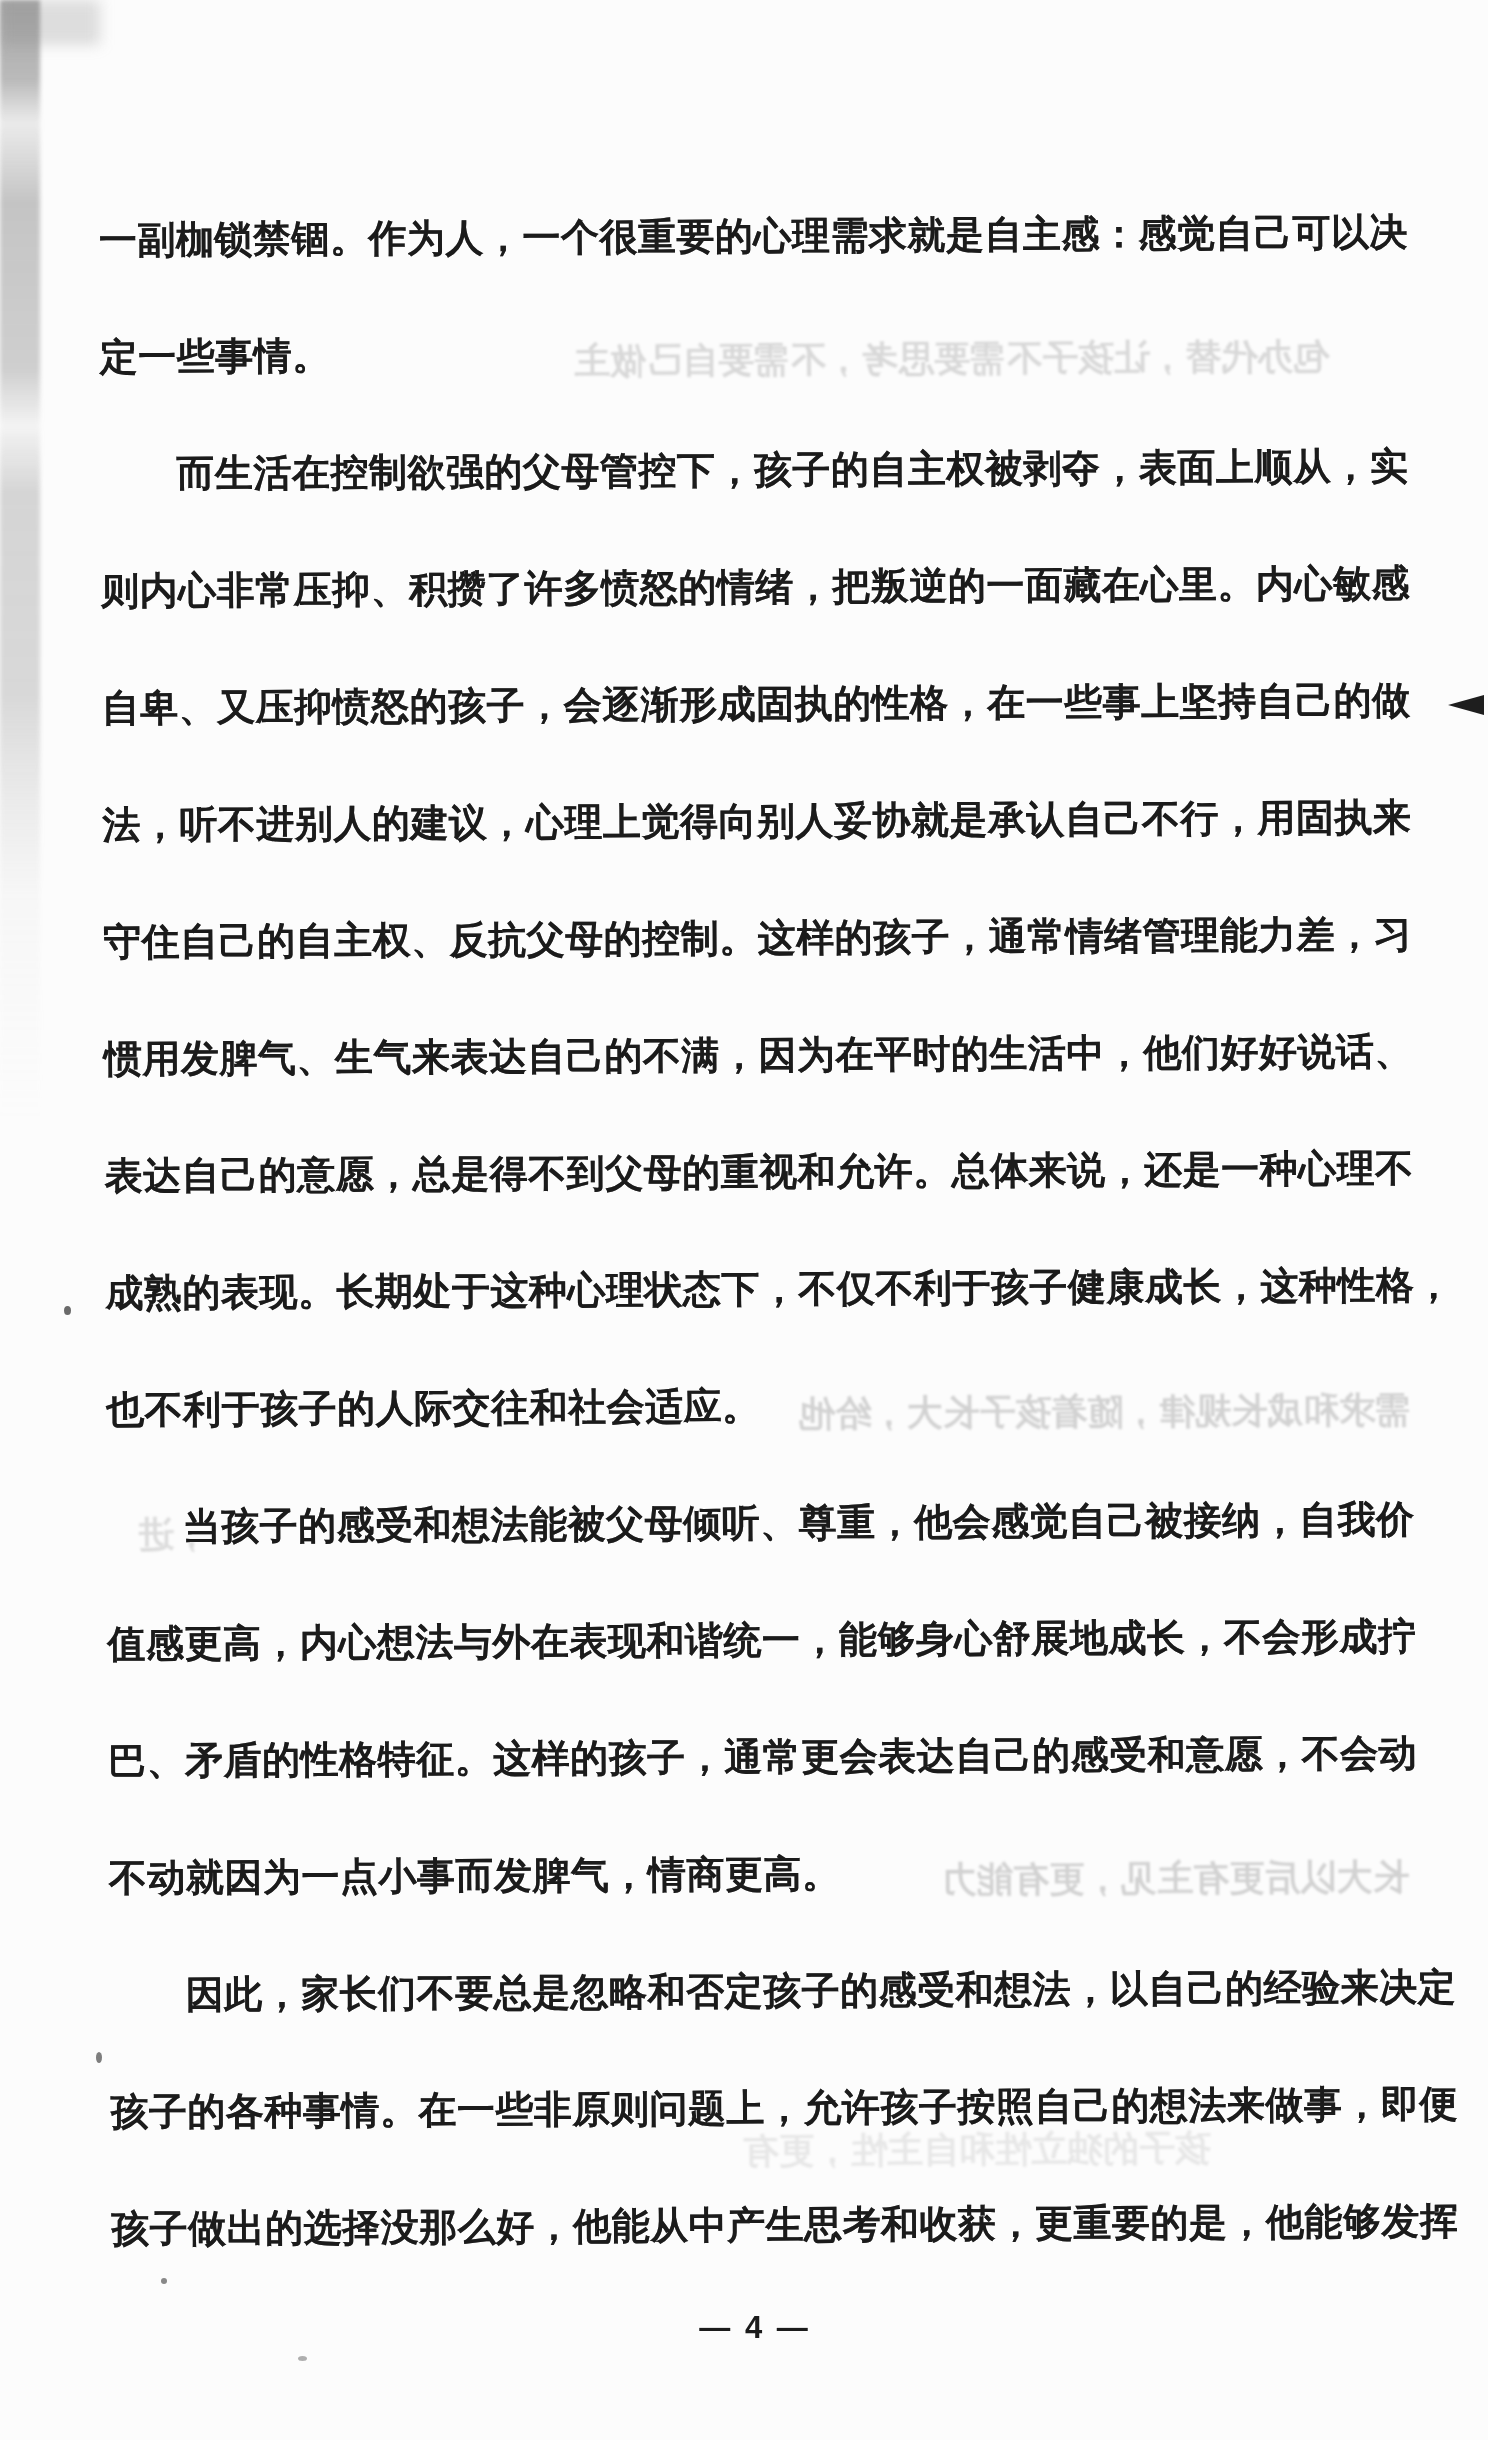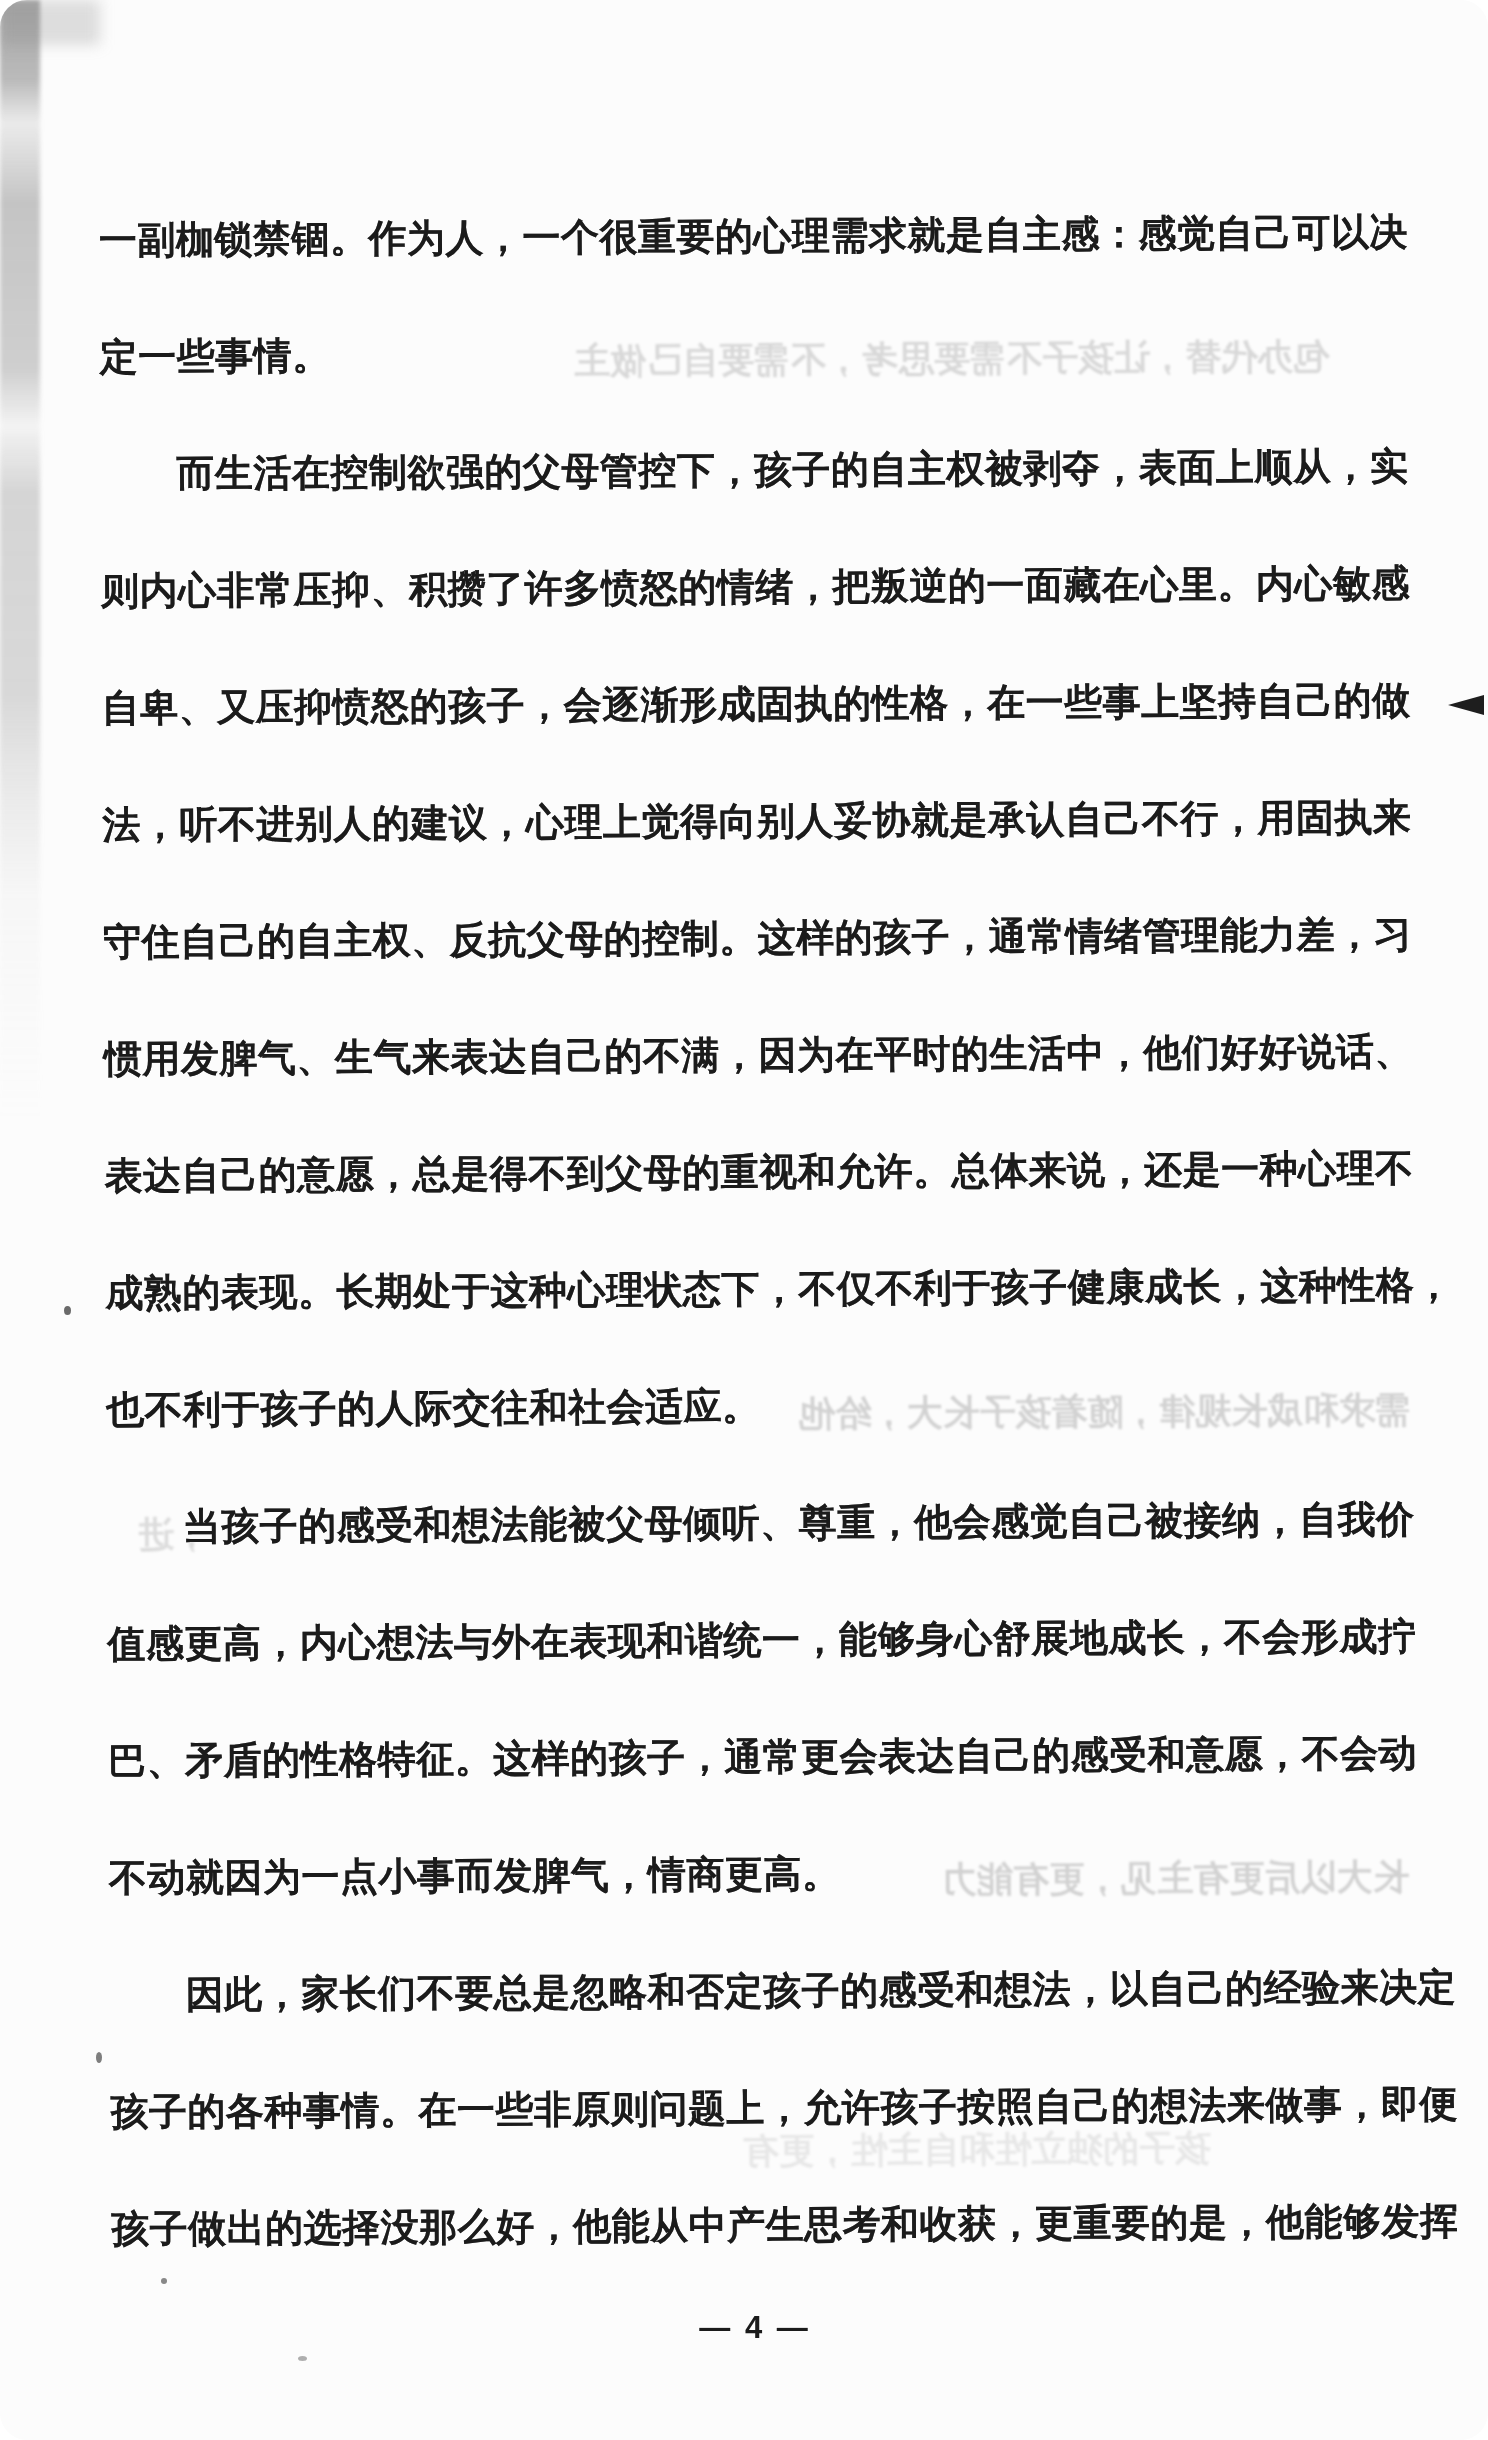--- a/index.html
+++ b/index.html
@@ -3,21 +3,20 @@
 <meta charset="utf-8">
 <style>
   html, body { margin: 0; padding: 0; background: #ffffff; }
   .page {
     position: relative;
     width: 1488px;
     height: 2440px;
     background: #fcfcfc;
     overflow: hidden;
     font-family: "Liberation Sans", sans-serif;
-    border-radius: 27px;
   }
   
   .edge-shadow {
     position: absolute;
     left: 0; top: 0;
     width: 40px; height: 1120px;
     background: linear-gradient(180deg,
       rgba(95,95,95,0.55) 0%,
       rgba(120,120,120,0.50) 7%,
       rgba(175,175,175,0.22) 11%,

